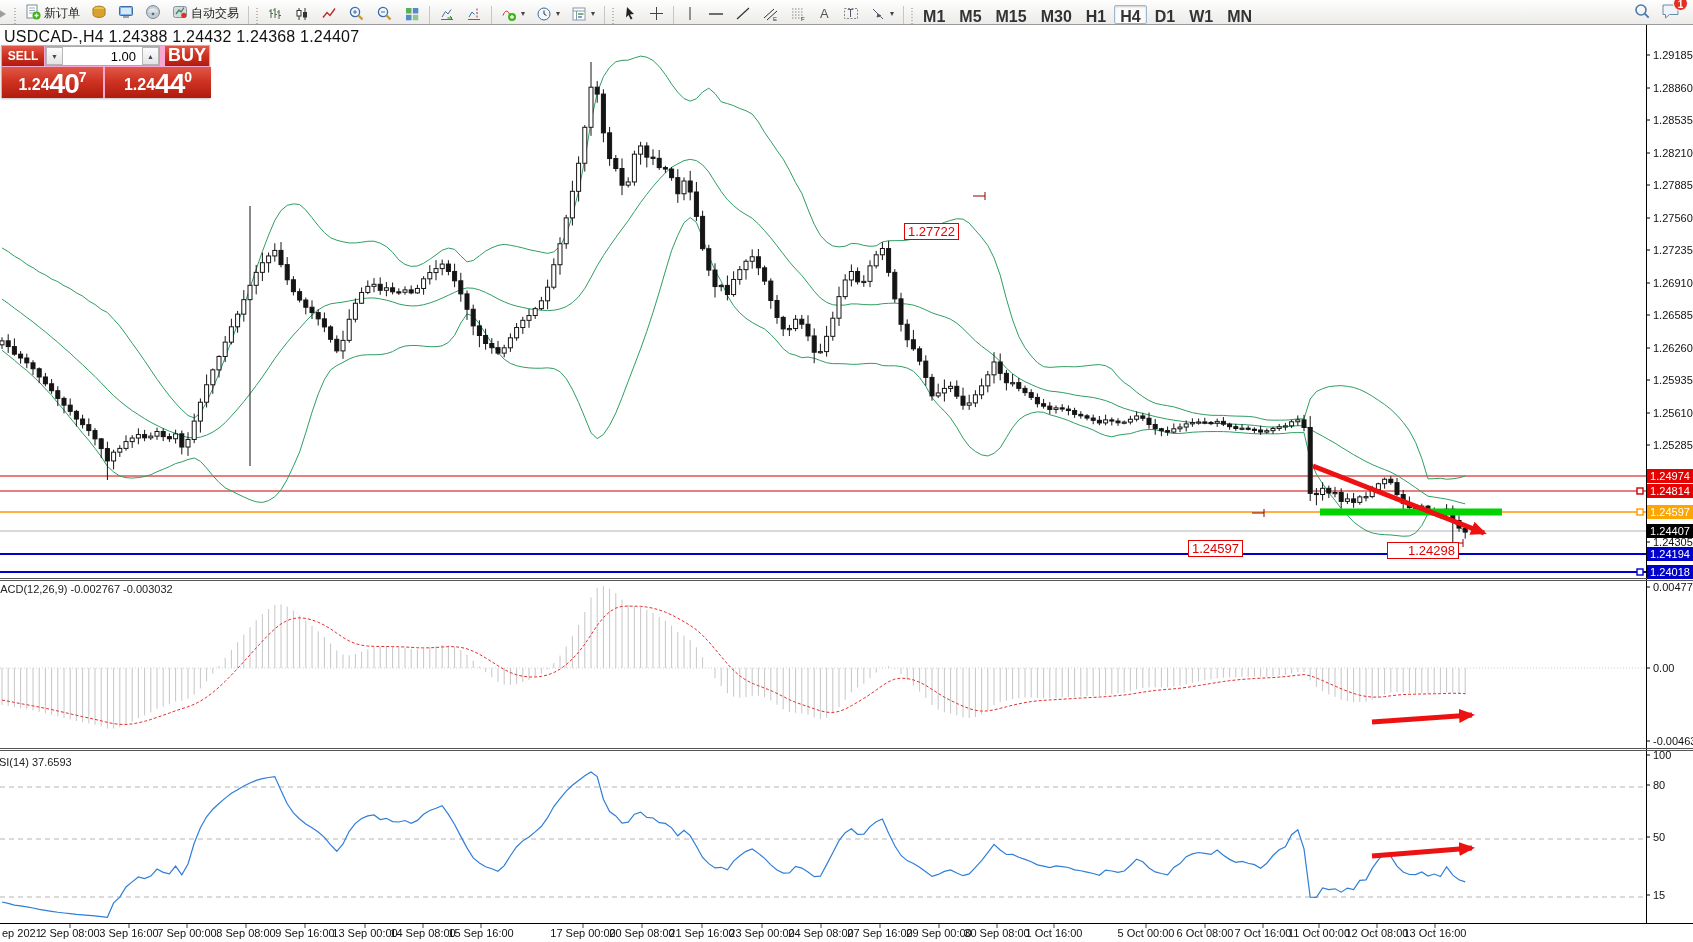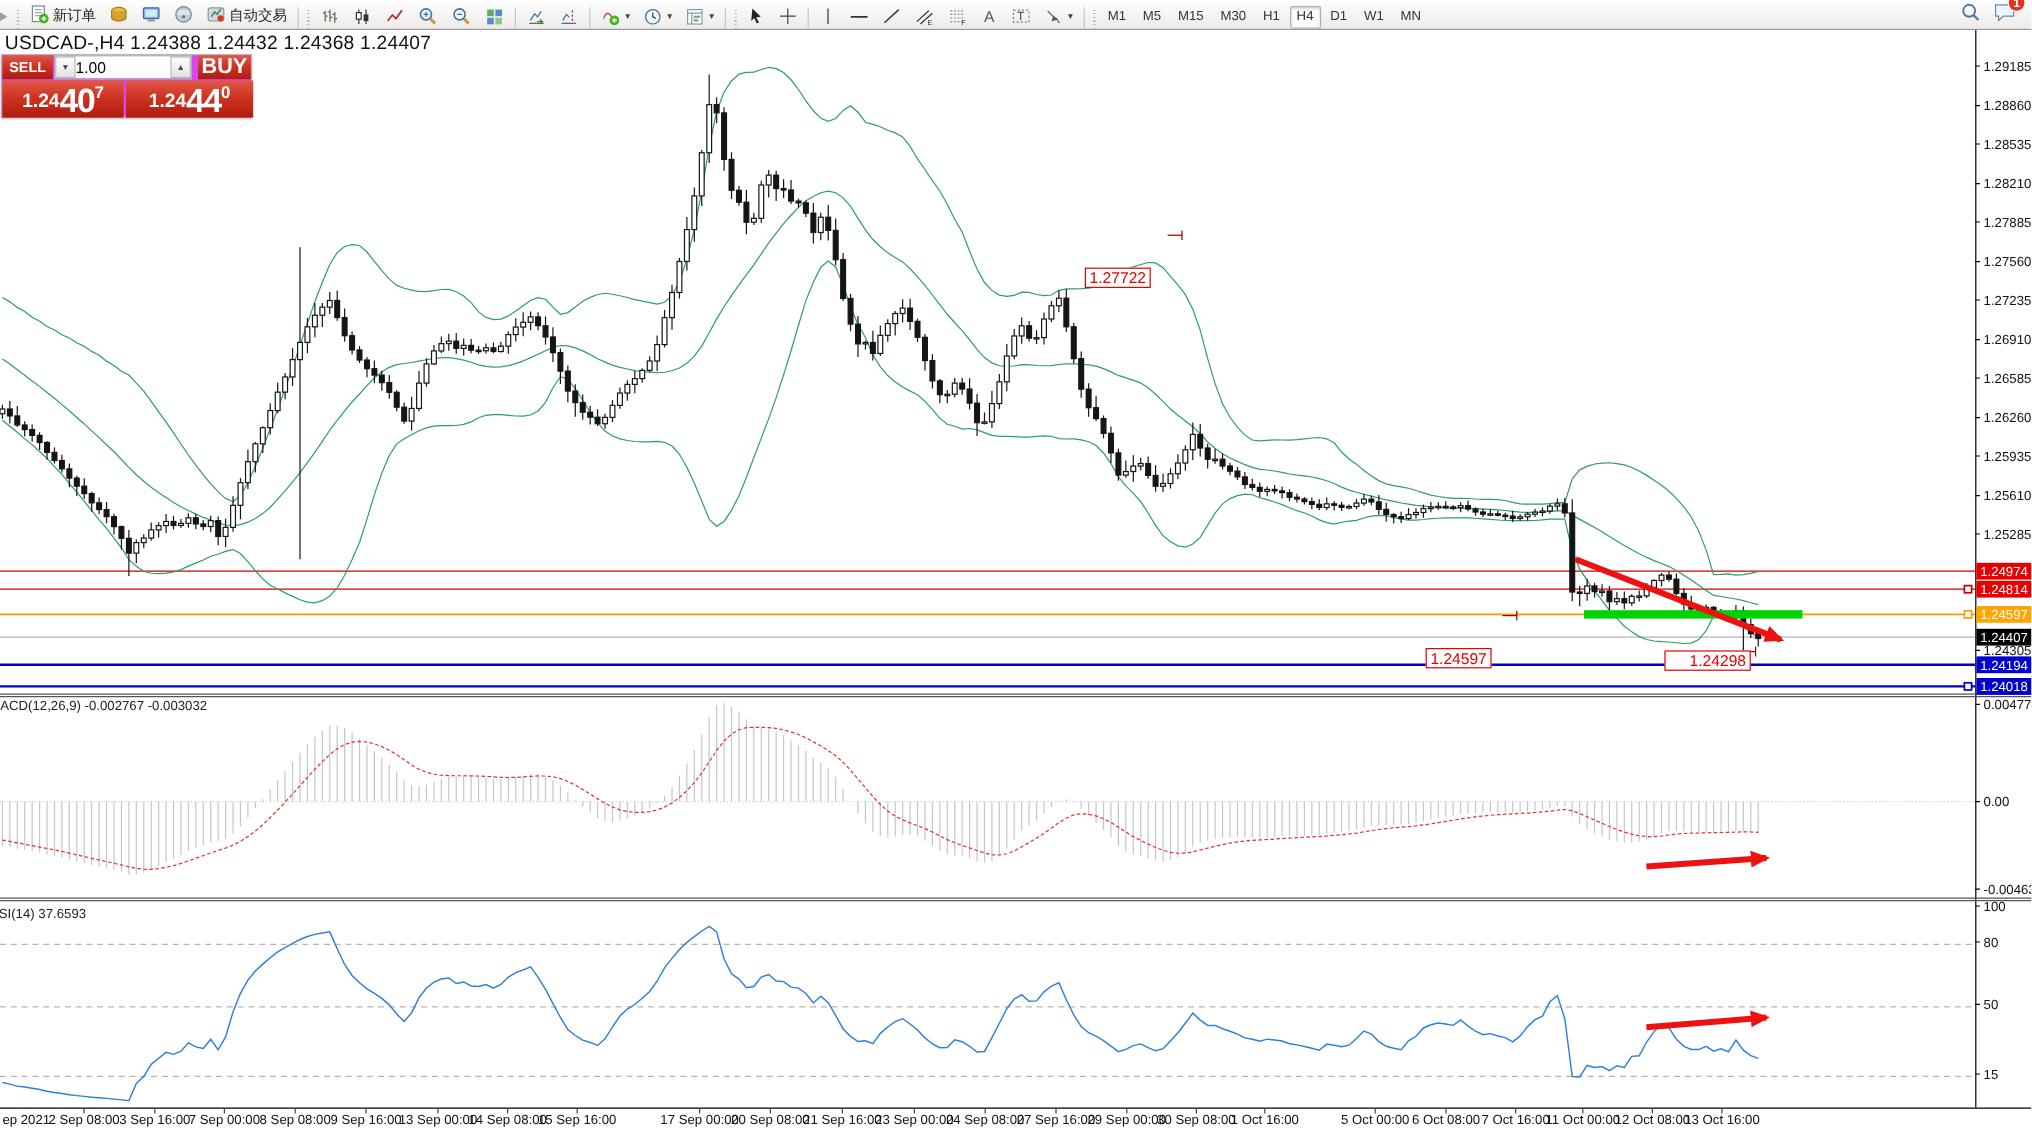--- a/index.html
+++ b/index.html
@@ -11,21 +11,21 @@
   #toolbar { position:absolute; left:0; top:0; width:1693px; height:25px;
     background:linear-gradient(#fefefe,#ecebe9); border-bottom:1px solid #9a9a9a;
     display:flex; align-items:flex-end; gap:1px; padding:0 4px 0 0; z-index:40; }
   .grip { width:4px; height:16px; margin:0 2px;
     background-image:repeating-linear-gradient(to bottom,#b9b9b9 0 1px,transparent 1px 3px);
     background-size:2px 100%; background-repeat:repeat-y; background-position:1px 0; }
   .tsep { width:1px; height:18px; background:#c6c6c6; margin:0 3px; }
   .tbtn { display:flex; align-items:center; gap:3px; height:21px; padding:1px 4px;
     border:1px solid transparent; border-radius:2px; font-size:12px; color:#222; cursor:default; }
   .caret { font-size:8px; color:#444; margin-left:1px; }
-  .tf { font-size:11px; font-weight:normal; color:#333; padding:2px 5px; height:19px;
+  .tf { font-size:16px; font-weight:bold; color:#333; padding:2px 5px; height:19px;
     border:1px solid transparent; border-radius:2px; }
   .tf.active { background:#fbfbfb; border:1px solid #9db6cc; box-shadow:inset 0 1px 2px rgba(0,0,0,.18); }
   #tb-right { margin-left:auto; display:flex; align-items:center; gap:10px; padding-right:8px; }
   #chat-wrap { position:relative; }
   #chat-badge { position:absolute; right:-7px; top:-6px; min-width:15px; height:15px; border-radius:8px;
     background:#e43022; color:#fff; font-size:10px; font-weight:bold; text-align:center; line-height:15px;
     border:1px solid #fff; padding:0 2px; }
   #edge-sliver { width:10px; height:18px; overflow:hidden; opacity:.8; }
 
   
@@ -41,31 +41,31 @@
 
   
   .ann { position:absolute; border:1px solid #e20000; color:#e20000; background:#fff;
     font-size:13px; line-height:15px; padding:0 3px; z-index:12; white-space:nowrap;margin-top:36px; }
   #ann-high { left:904px; top:187px; }
   #ann-mid  { left:1188px; top:504px; }
   #ann-low  { left:1387px; top:506px;padding-left:20px; }
 
   
   #quote-panel { position:absolute; left:1px; top:45px; width:209px; height:53px; z-index:20;
-    background:#d946ef; border:1px solid #b9b9b9; box-shadow:0 1px 2px rgba(0,0,0,.25); }
+    background:#f9a8d4; border:1px solid #b9b9b9; box-shadow:0 1px 2px rgba(0,0,0,.25); }
   .redgrad { background:linear-gradient(#e05848 0%, #cf3322 45%, #b01b0e 100%); color:#fff; }
   #sell-btn { position:absolute; left:0; top:0; width:42px; height:20px; font-size:12px; font-weight:bold;
     display:flex; align-items:center; justify-content:center; }
   #buy-btn  { position:absolute; right:0; top:0; width:44px; height:20px; font-size:18px; font-weight:bold;
     display:flex; align-items:flex-end; justify-content:center; }
   #vol-box { position:absolute; left:43px; top:0; width:115px; height:20px; background:#fff;
     border:1px solid #aaa; display:flex; }
   #vol-down,#vol-up { width:17px; background:linear-gradient(#fdfdfd,#e3e3e3); border:1px solid #b5b5b5;
     font-size:7px; color:#446; display:flex; align-items:center; justify-content:center; }
-  #vol-value { flex:1; font-size:13px; padding:2px 6px 0 0; color:#000; }
+  #vol-value { flex:1; text-align:right; font-size:13px; padding:2px 6px 0 0; color:#000; }
   #sell-price { position:absolute; left:0; top:21px; width:101px; height:31px; }
   #buy-price  { position:absolute; left:103px; top:21px; width:106px; height:31px; }
   .bigprice { display:flex; align-items:flex-end; justify-content:center; padding-bottom:1px; }
   .bp-small { font-size:16px; font-weight:bold; margin-bottom:3px; }
   .bp-big { font-size:28px; font-weight:bold; line-height:26px; letter-spacing:-1px; }
   .bp-sup { font-size:14px; font-weight:bold; margin-bottom:12px; }
 </style>
 </head>
 <body>
 

